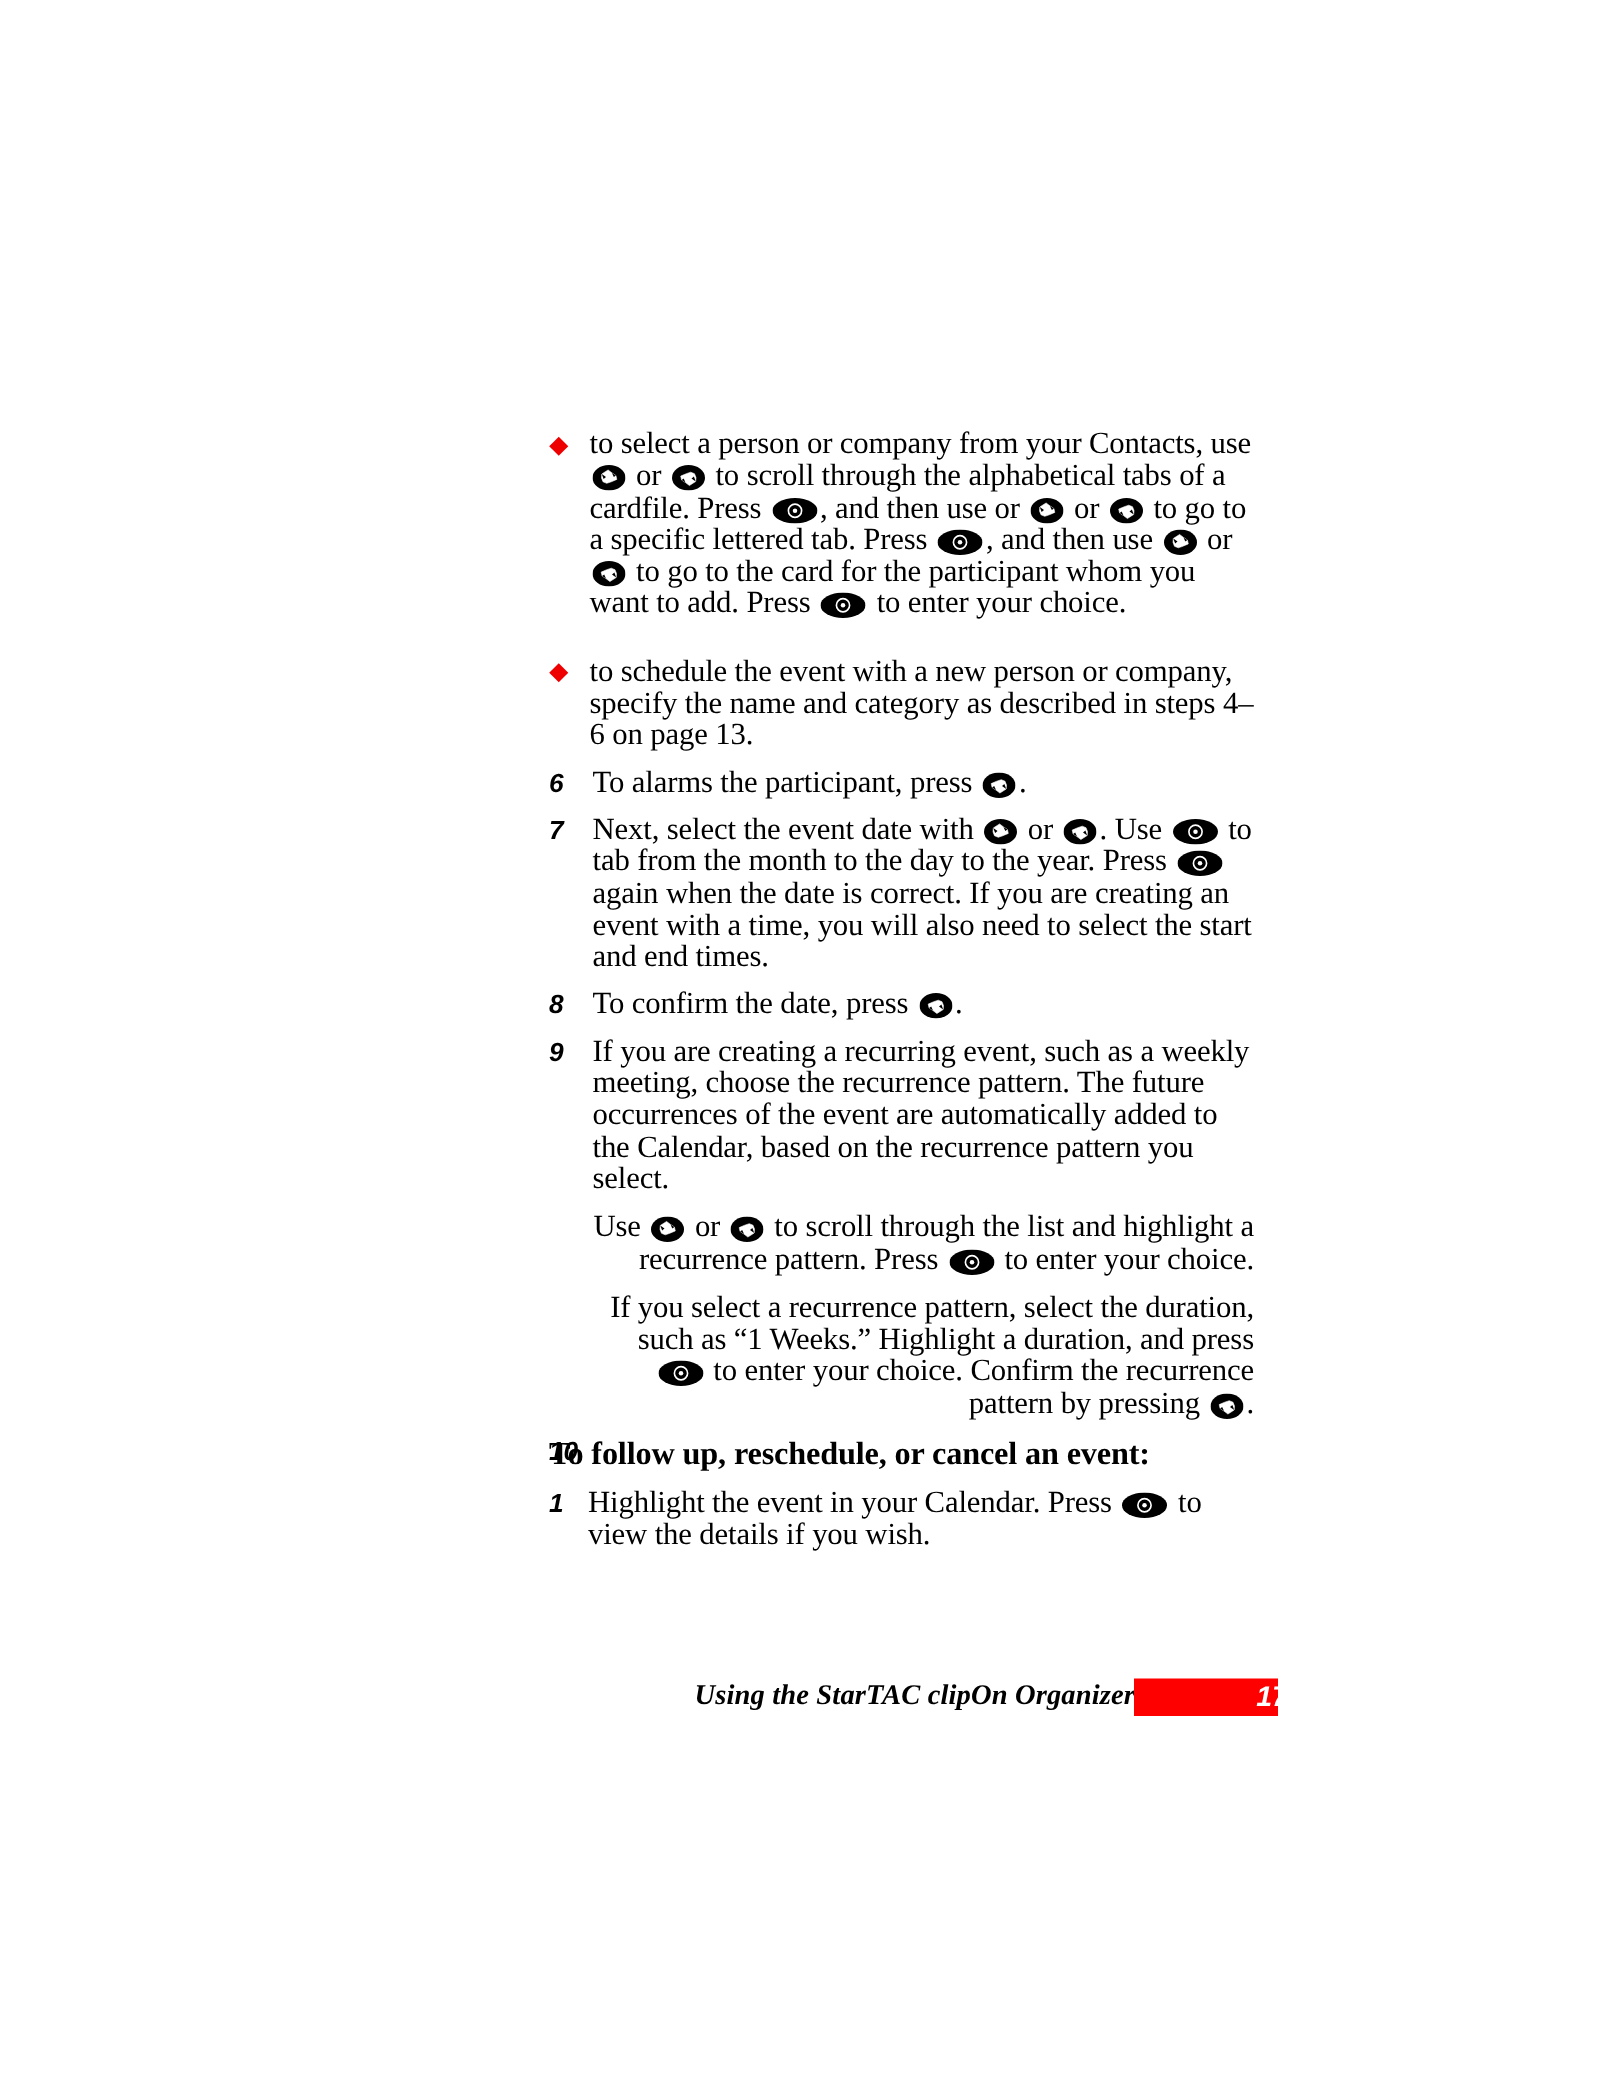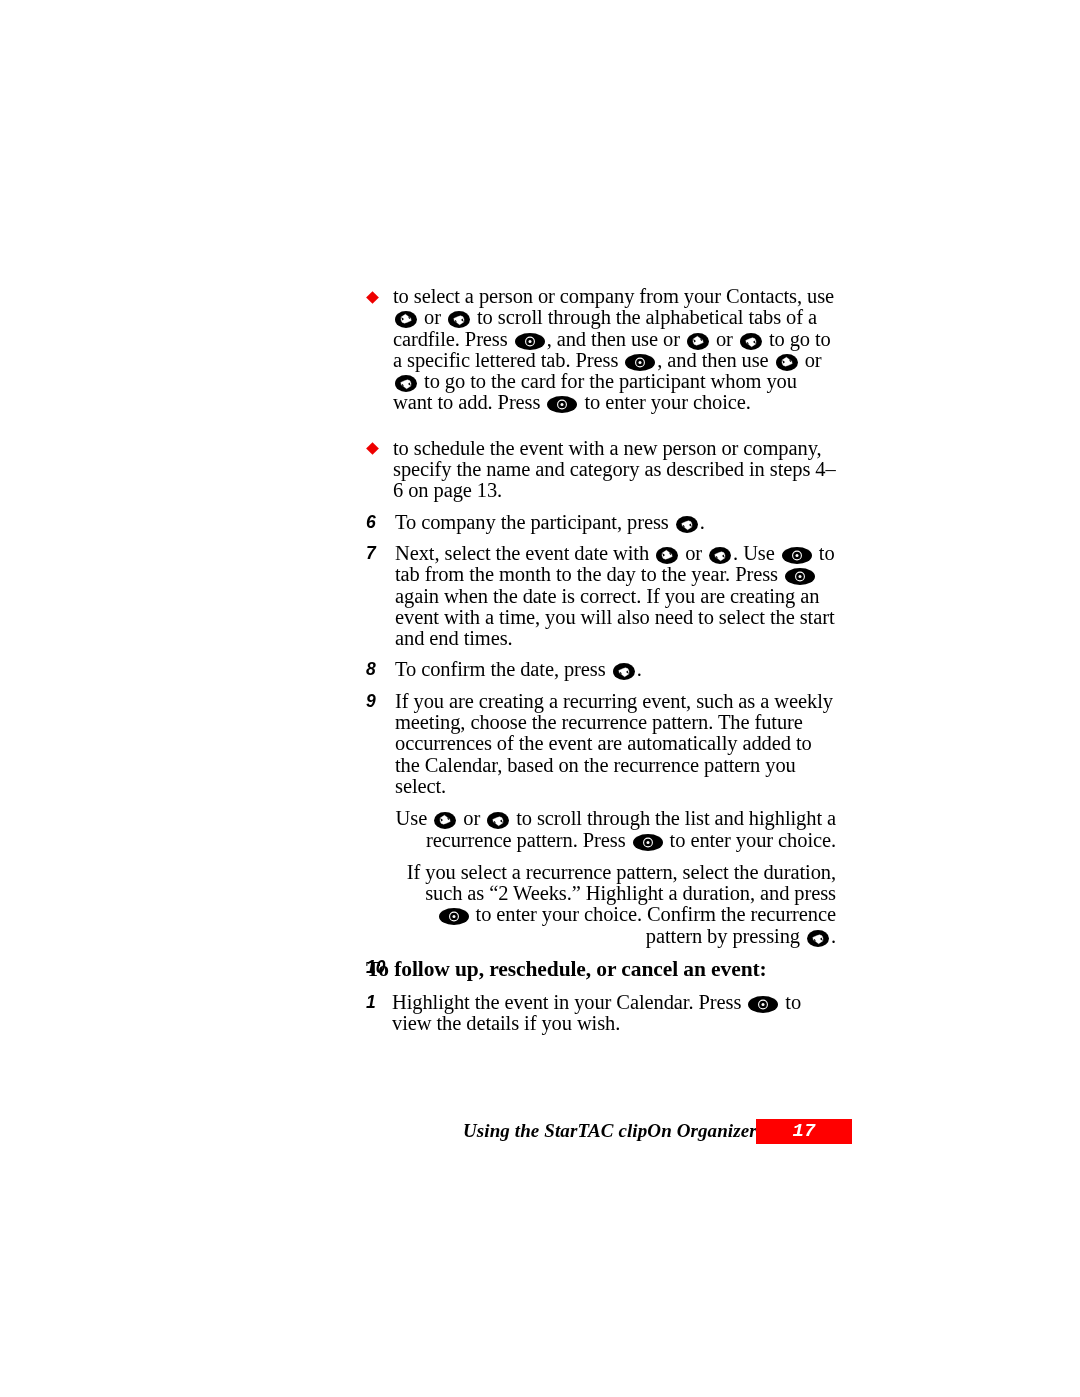--- a/index.html
+++ b/index.html
@@ -128,24 +128,25 @@
     background: #ff0000;
   }
   .footer-pageno {
     position: absolute;
     left: 0; top: 0;
     width: 96px;
     height: 25px;
     line-height: 25px;
     text-align: center;
     color: #ffffff;
-    font-family: Liberation Mono, monospace;
+    font-family: Liberation Sans, sans-serif;
     font-weight: bold;
     font-style: italic;
     font-size: 19px;
+    padding-left: 44px;
   }
 </style>
 </head>
 <body>
 
 <div id="page">
 
   <div class="content">
 
     <div class="para bullet">
@@ -230,21 +231,21 @@
       <span>to enter your choice.</span>
     </div>
 
     <div class="para bullet">
       <span class="dia"></span>
       <span>to schedule the event with a new person or company, specify the name and category as described in steps 4–6 on page 13.</span>
     </div>
 
     <div class="para step">
       <span class="num">6</span>
-      <span>To company the participant, press</span>
+      <span>To alarms the participant, press</span>
       <span class="ico">
         <svg width="22" height="17" viewBox="0 0 22 17">
           <ellipse cx="11" cy="8.5" rx="11" ry="8.5" fill="#000"></ellipse>
           <path d="M15.8 11.0 L11.6 13.7 L9.0 11.7 L6.4 10.0 L5.8 7.4 L9.5 5.8 L12.5 4.8 L15.0 5.8 L16.0 8.4 Z" fill="#fff" stroke="#fff" stroke-width="0.4"></path>
           <path d="M15.8 11.0 L13.0 9.0 L14.6 7.6 Z" fill="#000"></path>
           <path d="M9.0 11.7 L6.4 10.0 L7.8 9.0 Z" fill="#000"></path>
         </svg>
       </span><span>.</span>
     </div>
 
@@ -328,21 +329,21 @@
         <svg width="30" height="17" viewBox="0 0 30 17">
           <ellipse cx="15" cy="8.5" rx="15" ry="8.5" fill="#000"></ellipse>
           <circle cx="15" cy="8.5" r="4.4" fill="none" stroke="#fff" stroke-width="1.1"></circle>
           <circle cx="15" cy="8.5" r="1.5" fill="#fff"></circle>
         </svg>
       </span>
       <span>to enter your choice.</span>
     </div>
 
     <div class="para sub">
-      <span>If you select a recurrence pattern, select the duration, such as “2 Weeks.” Highlight a duration, and press</span>
+      <span>If you select a recurrence pattern, select the duration, such as “1 Weeks.” Highlight a duration, and press</span>
       <span class="ico">
         <svg width="30" height="17" viewBox="0 0 30 17">
           <ellipse cx="15" cy="8.5" rx="15" ry="8.5" fill="#000"></ellipse>
           <circle cx="15" cy="8.5" r="4.4" fill="none" stroke="#fff" stroke-width="1.1"></circle>
           <circle cx="15" cy="8.5" r="1.5" fill="#fff"></circle>
         </svg>
       </span>
       <span>to enter your choice. Confirm the recurrence pattern by pressing</span>
       <span class="ico">
         <svg width="22" height="17" viewBox="0 0 22 17">

